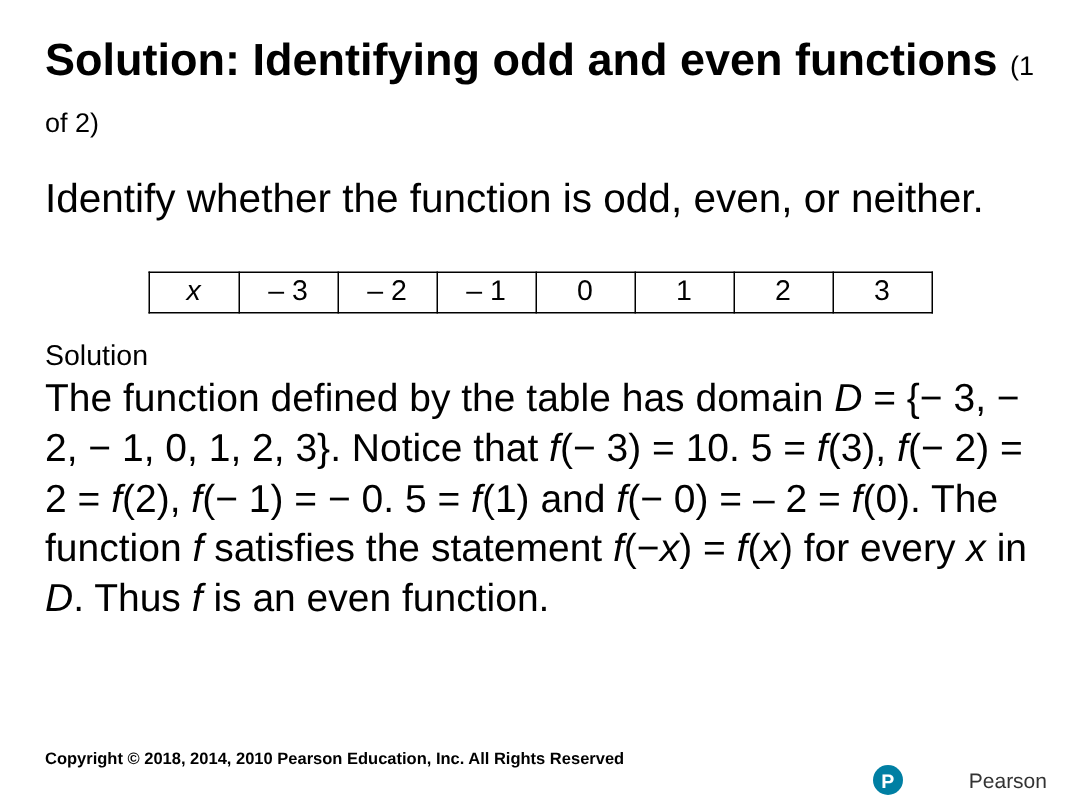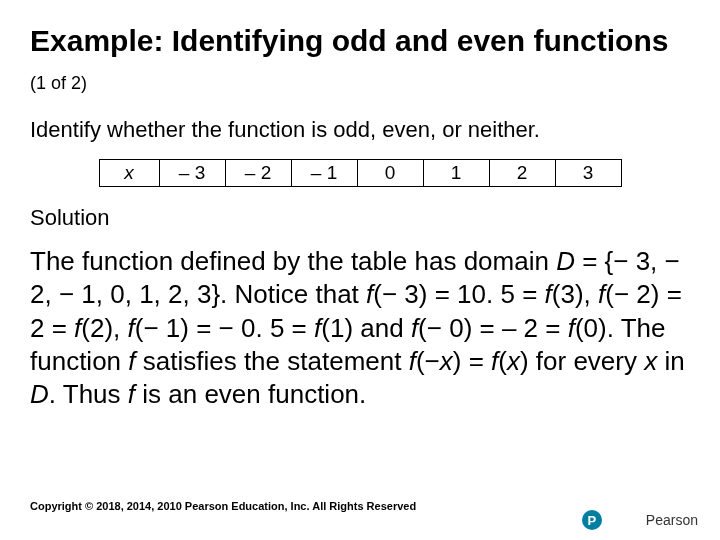--- a/index.html
+++ b/index.html
@@ -17,22 +17,22 @@
     font-weight: bold;
     line-height: 1.25;
     margin-bottom: 20px;
   }
   .title .subtitle {
     font-size: 18px;
     font-weight: normal;
     margin-top: 10px;
   }
   .instruction {
-    font-size: 22px;
-    margin-bottom: 16px;
+    font-size: 27px;
+    margin-bottom: 33px;
   }
   .table-wrap {
     display: flex;
     justify-content: center;
     margin-bottom: 18px;
   }
   table {
     border-collapse: collapse;
   }
   td {
@@ -45,22 +45,22 @@
   }
   td.header-col {
     font-style: italic;
     min-width: 60px;
   }
   .fx-label { white-space: nowrap; }
   .fx-label .f { font-style: italic; }
   .fx-label .paren { font-style: normal; }
   .fx-label .x { font-style: italic; }
   .solution-h {
-    font-size: 22px;
-    margin-bottom: 14px;
+    font-size: 19px;
+    margin-bottom: 0;
   }
   .solution-body {
     font-size: 26px;
     line-height: 1.28;
   }
   .solution-body .it { font-style: italic; }
   .copyright {
     position: absolute;
     left: 30px;
     bottom: 28px;
@@ -91,21 +91,21 @@
   .logo-text {
     font-size: 14px;
     color: #333;
     padding-left: 40px;
   }
 </style>
 </head>
 <body>
 
 <div class="title">
-  <span>Example: Identifying odd and even functions</span>
+  <span>Solution: Identifying odd and even functions</span>
   <span class="subtitle">(1 of 2)</span>
 </div>
 
 <div class="instruction">Identify whether the function is odd, even, or neither.</div>
 
 <div class="table-wrap">
   <table>
     <tbody>
         <tr>
       <td class="header-col">x</td>

